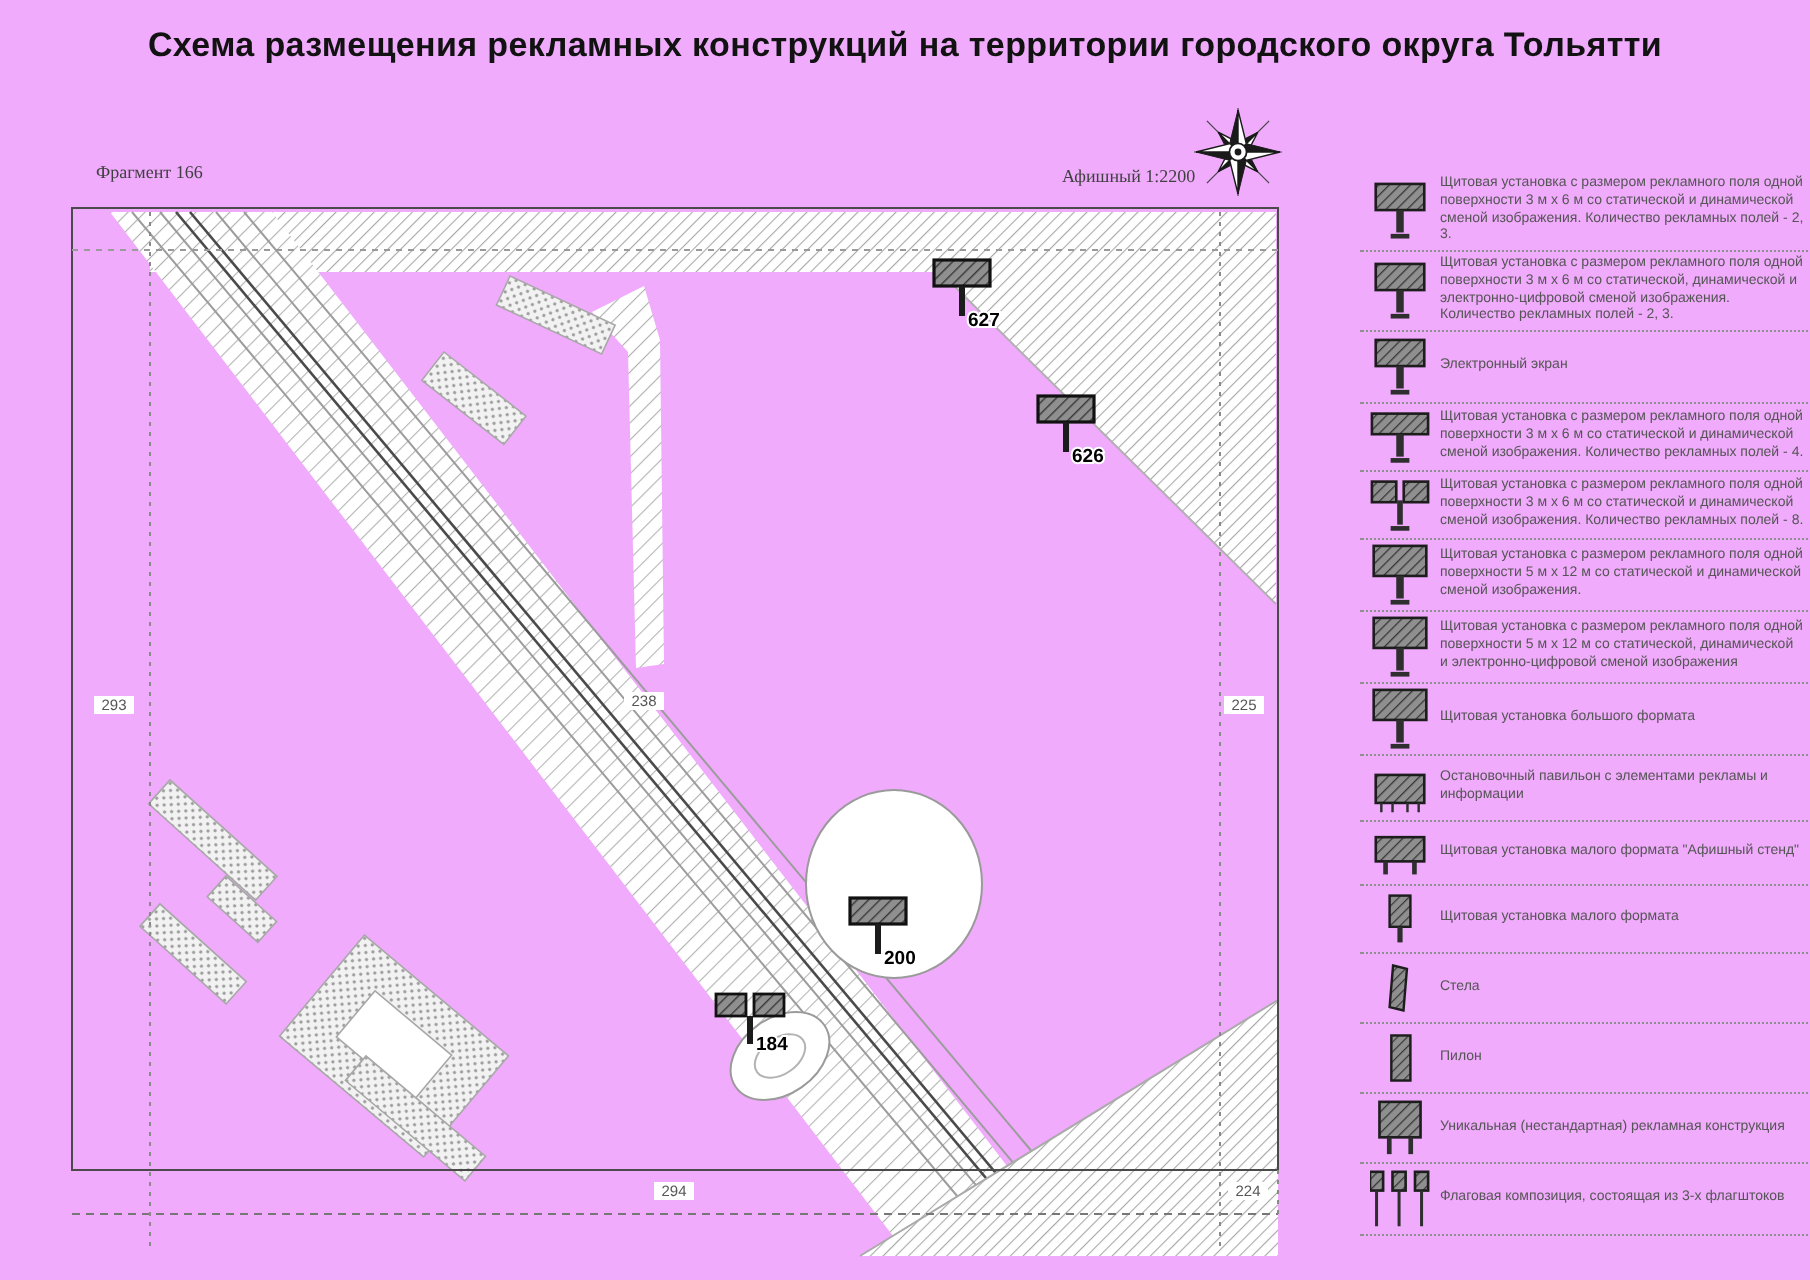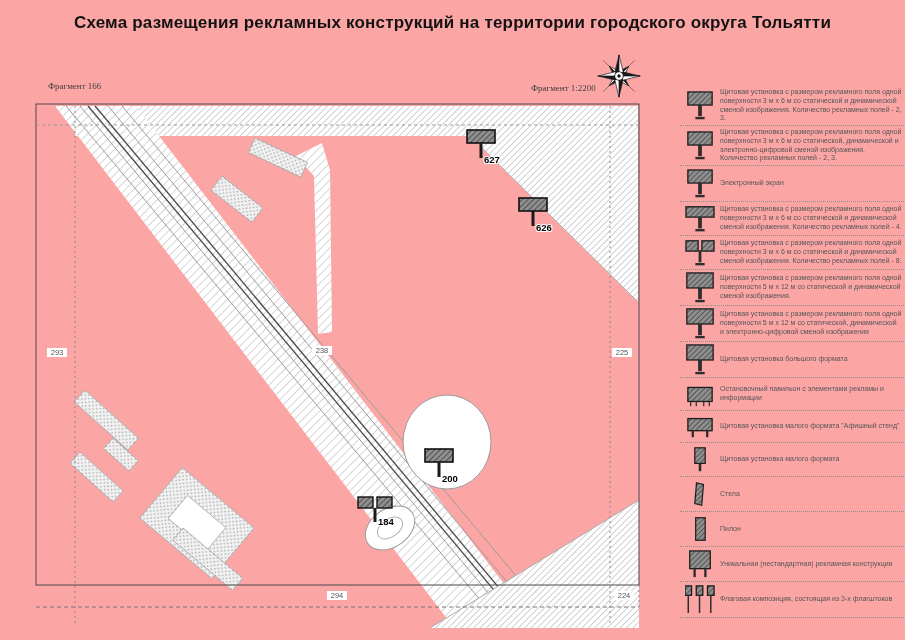--- a/index.html
+++ b/index.html
@@ -1,16 +1,16 @@
 <!DOCTYPE html>
 <html><head>
 <meta charset="utf-8">
 <style>
   html,body{margin:0;padding:0;background:#fff;}
-  .page{position:relative;width:905px;height:640px;background:#fca5a5;overflow:hidden;
+  .page{position:relative;width:905px;height:640px;background:#f0abfc;overflow:hidden;
         font-family:"Liberation Sans",sans-serif;}
   .title{position:absolute;top:13px;left:0;width:100%;text-align:center;
          font-weight:bold;font-size:17px;color:#121212;letter-spacing:.2px;}
   .maplabel{position:absolute;font-family:"Liberation Serif",serif;font-size:9px;color:#3f3f3f;}
   #fragment{left:48px;top:81px;}
   #scale{left:531px;top:83px;}
   svg.map{position:absolute;left:0;top:0;}
   .compass{position:absolute;left:595px;top:52px;}
   .legend{position:absolute;left:680px;top:86px;width:224px;}
   .legend-item{display:flex;align-items:center;border-bottom:1px dotted #8f8f8f;
@@ -22,21 +22,21 @@
   .elabel{font:7.5px "Liberation Sans",sans-serif;fill:#555;}
 </style>
 </head>
 <body>
 
 <div class="page">
 
   <div class="title">Схема размещения рекламных конструкций на территории городского округа Тольятти</div>
 
   <div class="maplabel" id="fragment">Фрагмент 166</div>
-  <div class="maplabel" id="scale">Фрагмент 1:2200</div>
+  <div class="maplabel" id="scale">Афишный 1:2200</div>
 
   <svg class="compass" width="48" height="48" viewBox="-24 -24 48 48">
       <line x1="0" y1="0" x2="0" y2="-22" stroke="#444" stroke-width="0.6"></line>
       <line x1="0" y1="0" x2="15.556349186104043" y2="-15.556349186104047" stroke="#444" stroke-width="0.6"></line>
       <line x1="0" y1="0" x2="22" y2="-1.3471114790620886e-15" stroke="#444" stroke-width="0.6"></line>
       <line x1="0" y1="0" x2="15.556349186104047" y2="15.556349186104043" stroke="#444" stroke-width="0.6"></line>
       <line x1="0" y1="0" x2="2.6942229581241772e-15" y2="22" stroke="#444" stroke-width="0.6"></line>
       <line x1="0" y1="0" x2="-15.556349186104043" y2="15.556349186104049" stroke="#444" stroke-width="0.6"></line>
       <line x1="0" y1="0" x2="-22" y2="4.0413344371862654e-15" stroke="#444" stroke-width="0.6"></line>
       <line x1="0" y1="0" x2="-15.556349186104049" y2="-15.556349186104041" stroke="#444" stroke-width="0.6"></line>

